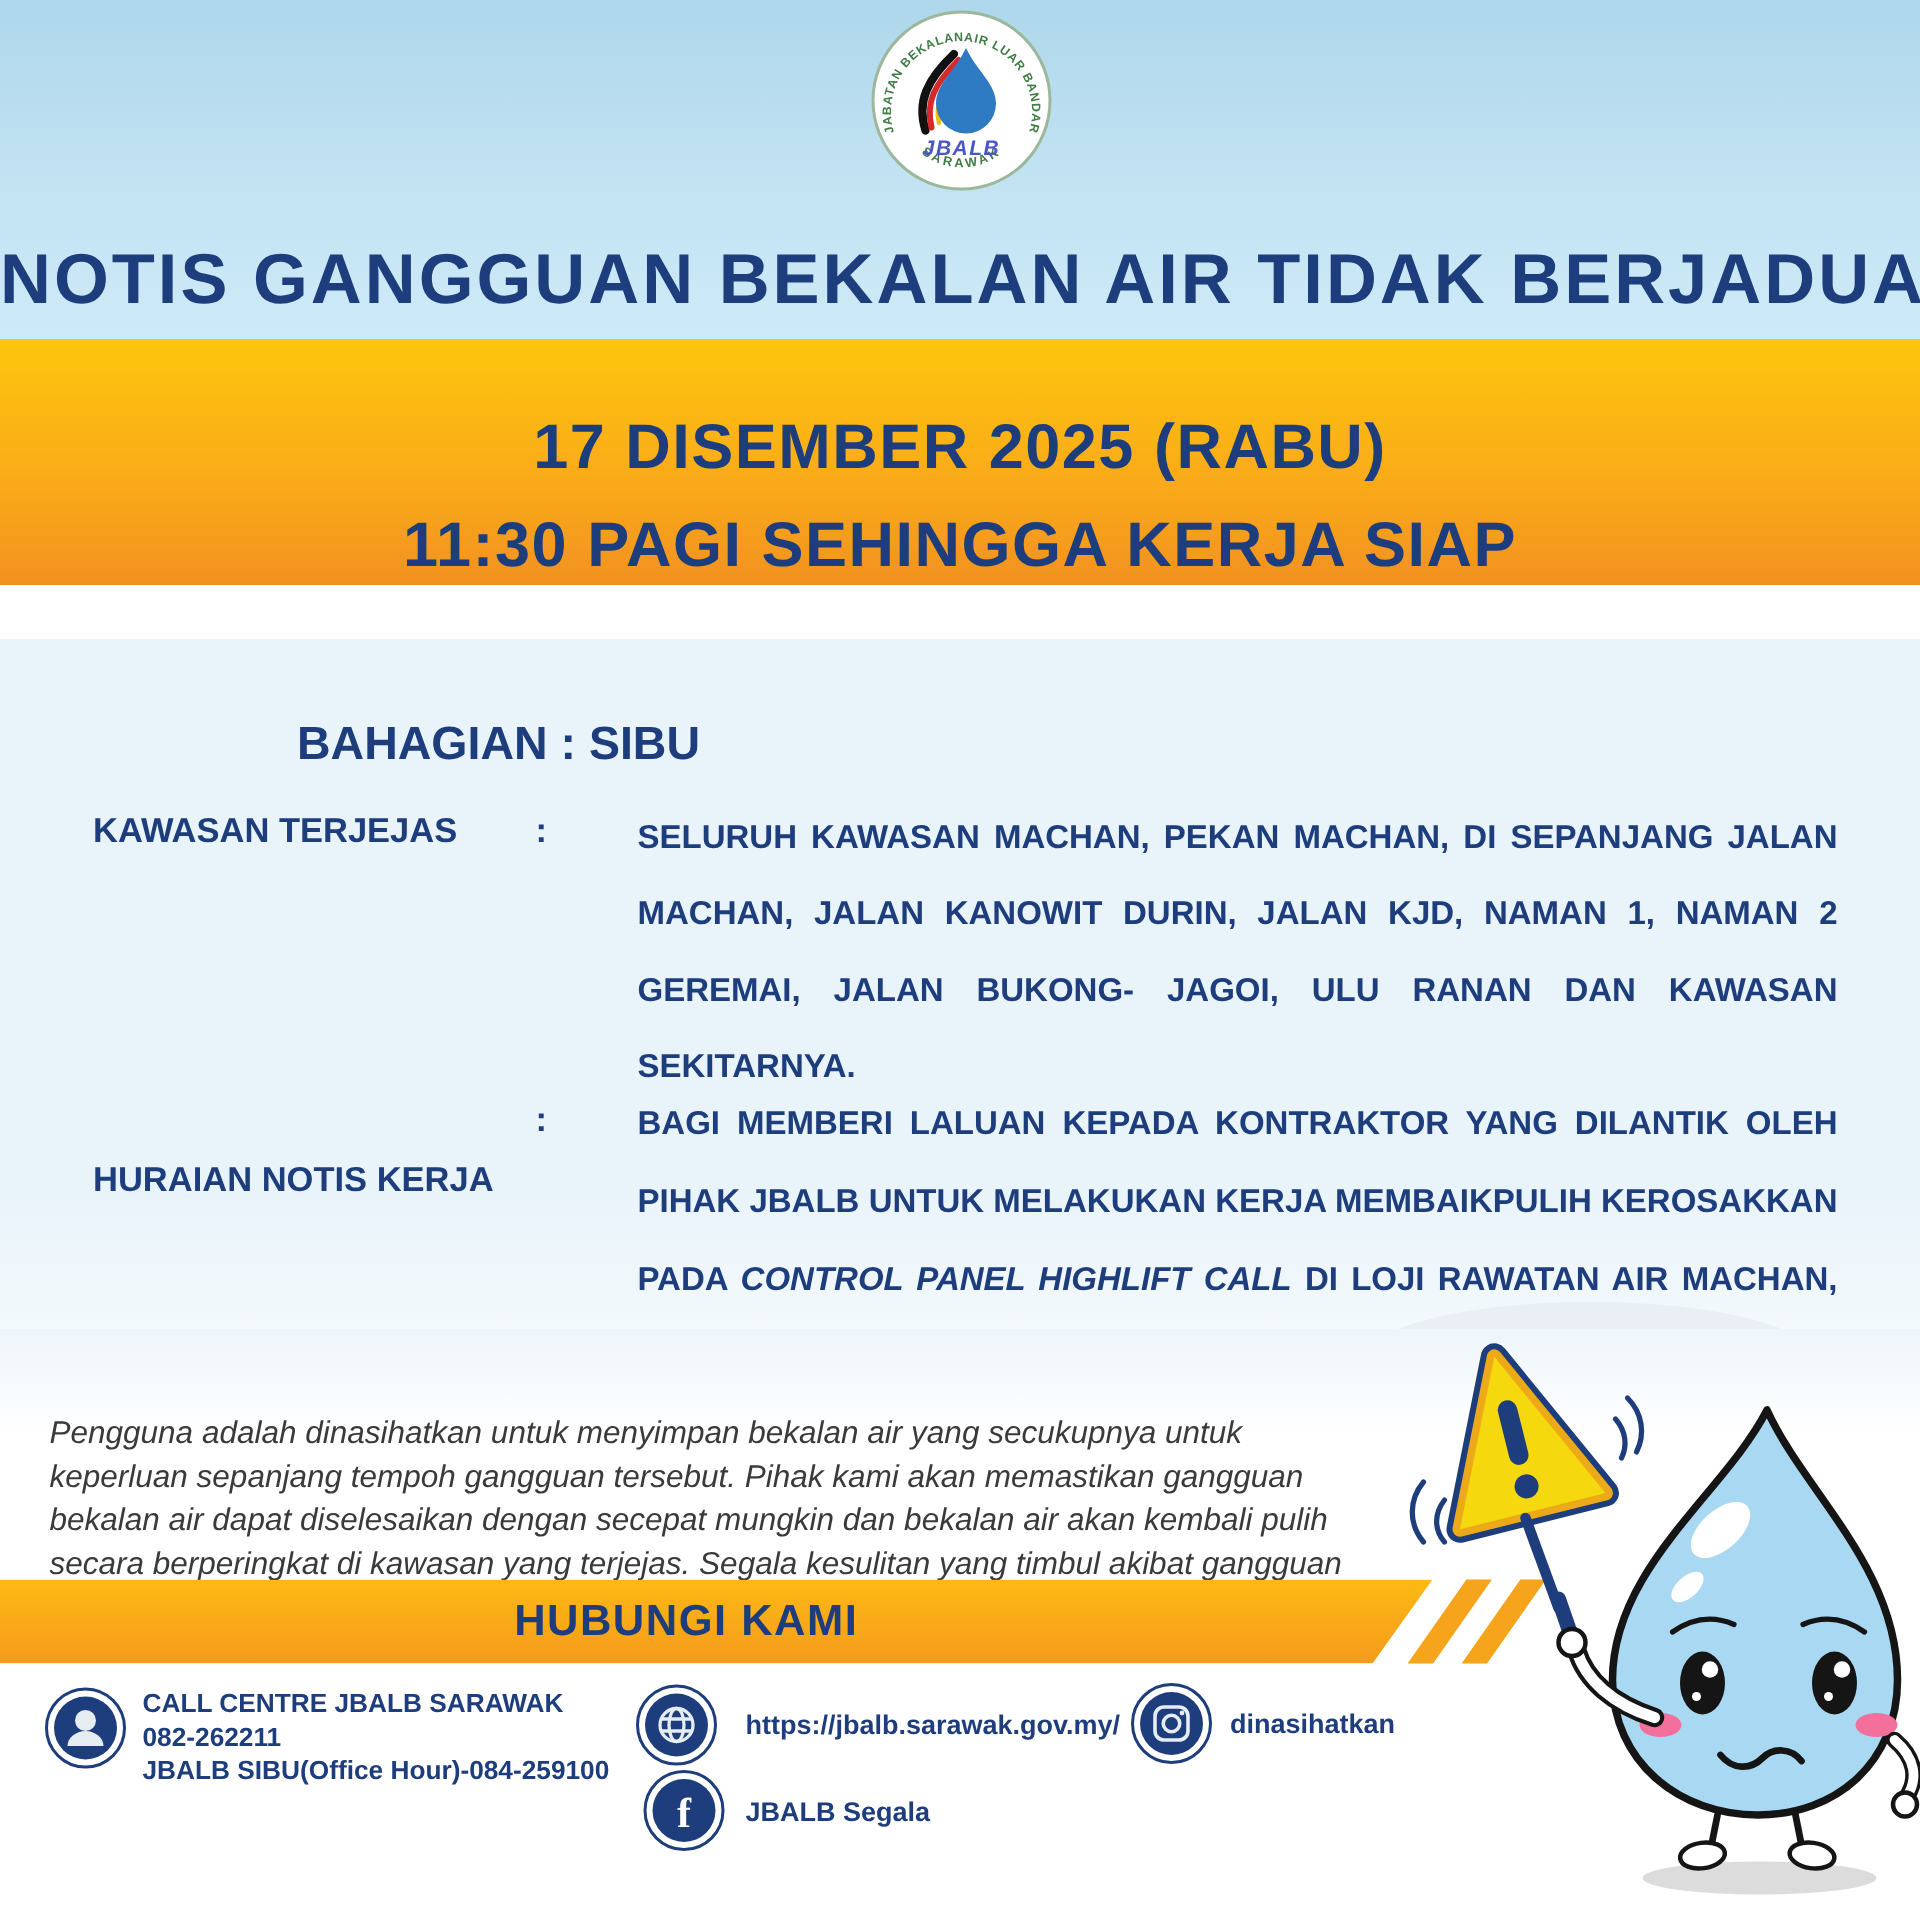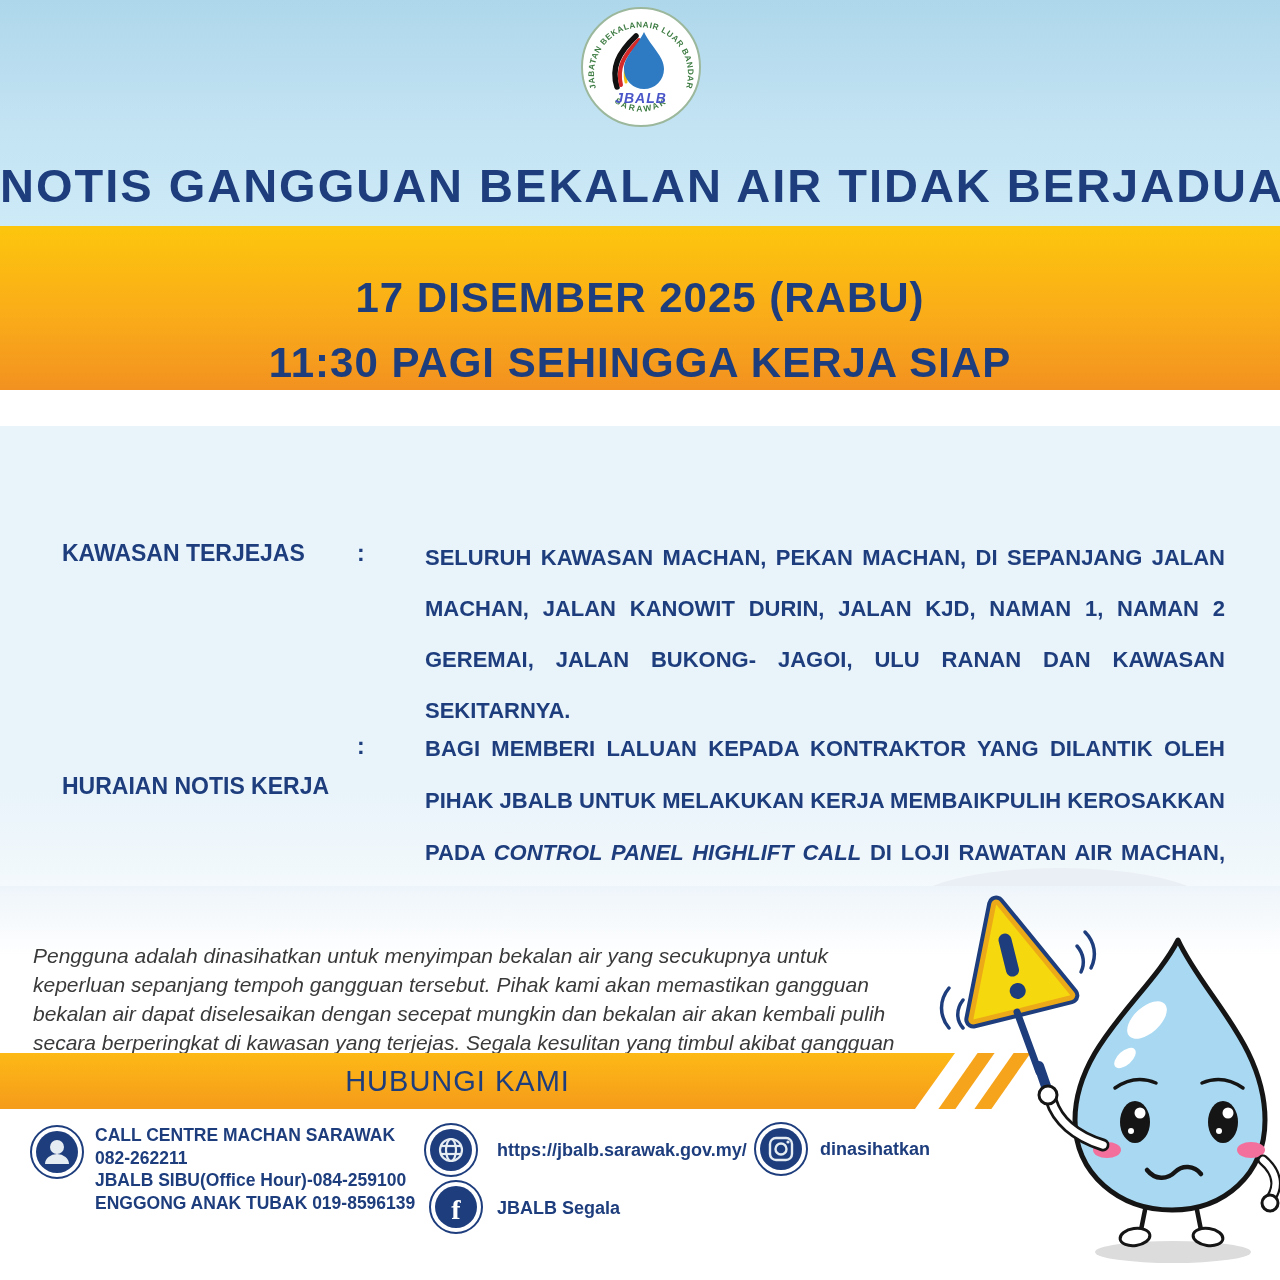--- a/index.html
+++ b/index.html
@@ -56,21 +56,21 @@
     position:absolute;left:33px;top:55px;width:885px;
     font-style:italic;color:#3a3a3a;font-size:21px;line-height:29px;font-weight:500;
   }
   .hubungi-band{
     position:absolute;left:0;top:167px;width:955px;height:56px;
     background:linear-gradient(180deg,#fdb915 0%,#f59b1b 100%);
     clip-path:polygon(0 0,100% 0,calc(100% - 40px) 100%,0 100%);
   }
   .hubungi-band .txt{
     width:915px;text-align:center;line-height:56px;
-    color:#1d3d7d;font-weight:normal;font-size:29px;letter-spacing:1px;
+    color:#1d3d7d;font-weight:bold;font-size:29px;letter-spacing:1px;
   }
   .stripe{position:absolute;top:167px;width:17px;height:56px;background:#f6a41b;transform:skewX(-35deg);}
   .stripe1{left:958px;} .stripe2{left:994px;}
   
   .icon-wrap{
     position:absolute;border:2px solid #1d3d7d;border-radius:50%;
     background:#ffffff;width:50px;height:50px;display:flex;align-items:center;justify-content:center;
   }
   .icon-inner{width:42px;height:42px;border-radius:50%;background:#1d3d7d;display:flex;align-items:center;justify-content:center;}
   .ic-person{left:30px;top:239px;}
@@ -111,20 +111,21 @@
     </svg>
     <div class="title">NOTIS GANGGUAN BEKALAN AIR TIDAK BERJADUAL</div>
   </div>
 
   <div class="band">
     <div class="line l1">17 DISEMBER 2025 (RABU)</div>
     <div class="line l2">11:30 PAGI SEHINGGA KERJA SIAP</div>
   </div>
 
   <div class="info">
+    <div class="region-bahagian">BAHAGIAN : SIBU</div>
 
     <div class="detail-label lbl-kawasan">KAWASAN TERJEJAS</div>
     <div class="detail-colon col-kawasan">:</div>
     <div class="detail-text txt-kawasan">SELURUH KAWASAN MACHAN, PEKAN MACHAN, DI SEPANJANG JALAN MACHAN, JALAN KANOWIT DURIN, JALAN KJD, NAMAN 1, NAMAN 2 GEREMAI, JALAN BUKONG- JAGOI, ULU RANAN DAN KAWASAN SEKITARNYA.</div>
 
     <div class="detail-label lbl-huraian">HURAIAN NOTIS KERJA</div>
     <div class="detail-colon col-huraian">:</div>
     <div class="detail-text txt-huraian"><span>BAGI MEMBERI LALUAN KEPADA KONTRAKTOR YANG DILANTIK OLEH PIHAK JBALB UNTUK MELAKUKAN KERJA MEMBAIKPULIH KEROSAKKAN PADA </span><span class="it">CONTROL PANEL HIGHLIFT CALL</span><span> DI LOJI RAWATAN AIR MACHAN, KANOWIT.</span></div>
   </div>
 
@@ -161,24 +162,23 @@
 
     <div class="icon-wrap ic-person">
       <div class="icon-inner">
         <svg width="42" height="42" viewBox="0 0 42 42">
           <circle cx="21" cy="16" r="7" fill="#e6edf2"></circle>
           <path d="M9,33 a12,10 0 0 1 24,0 Z" fill="#e6edf2"></path>
         </svg>
       </div>
     </div>
     <div class="contact-text ct-call">
-      <div>CALL CENTRE MACHAN SARAWAK</div>
+      <div>CALL CENTRE JBALB SARAWAK</div>
       <div>082-262211</div>
       <div>JBALB SIBU(Office Hour)-084-259100</div>
-      <div>ENGGONG ANAK TUBAK 019-8596139</div>
     </div>
 
     <div class="icon-wrap ic-globe">
       <div class="icon-inner">
         <svg width="42" height="42" viewBox="0 0 42 42" fill="none" stroke="#e6edf2" stroke-width="2.2">
           <circle cx="21" cy="21" r="11"></circle>
           <ellipse cx="21" cy="21" rx="5" ry="11"></ellipse>
           <line x1="10" y1="17" x2="32" y2="17"></line>
           <line x1="10" y1="25" x2="32" y2="25"></line>
         </svg>

